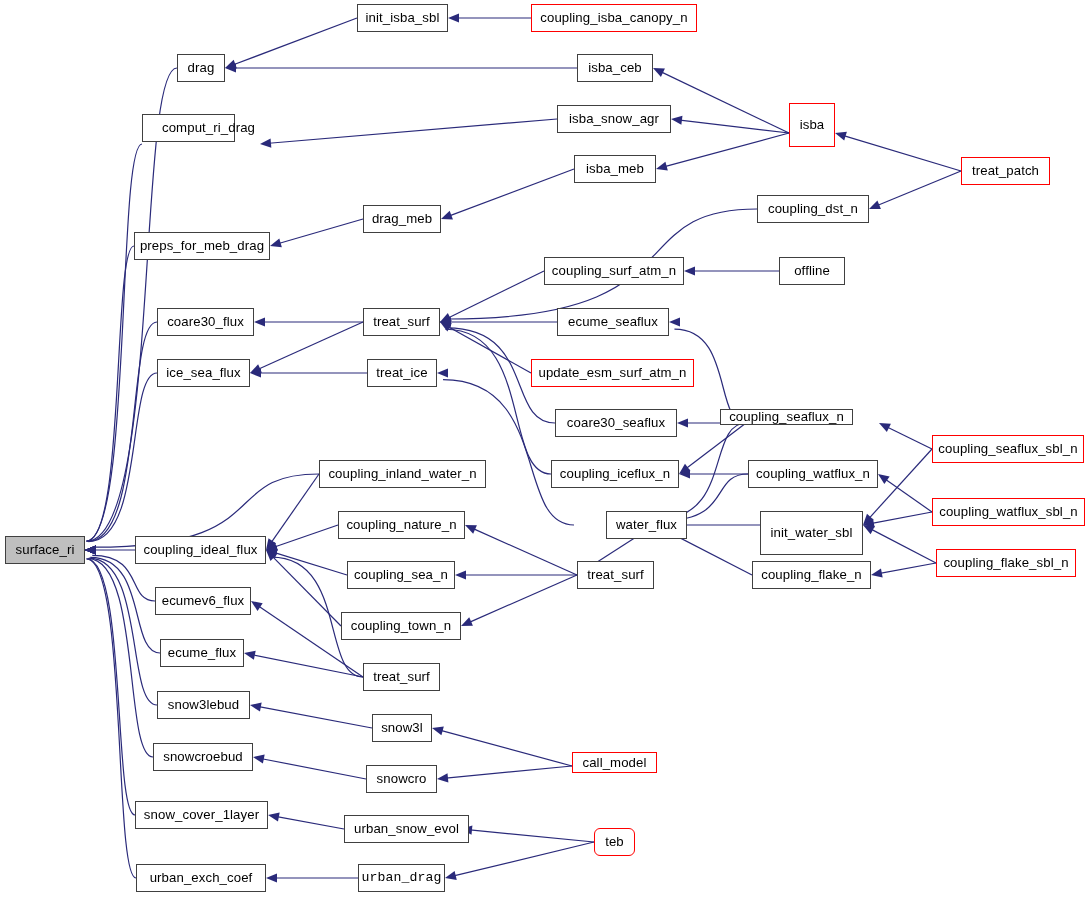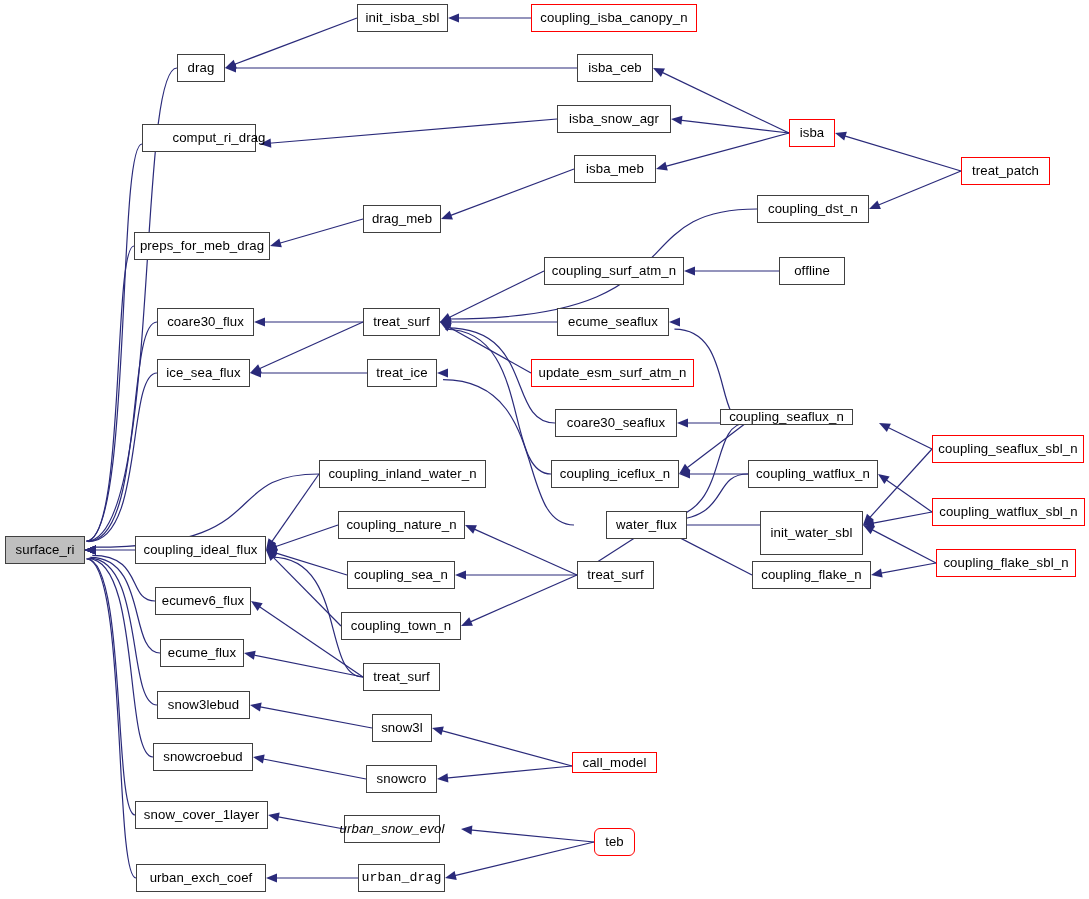--- a/index.html
+++ b/index.html
@@ -200,27 +200,27 @@
       </div>
       <div class="gnode" style="left: 357px; top: 4px; width: 91px; height: 28px;">
         <span class="lbl">init_isba_sbl</span>
       </div>
       <div class="gnode red" style="left: 531px; top: 4px; width: 166px; height: 28px;">
         <span class="lbl">coupling_isba_canopy_n</span>
       </div>
       <div class="gnode" style="left: 577px; top: 54px; width: 76px; height: 28px;">
         <span class="lbl">isba_ceb</span>
       </div>
-      <div class="gnode" style="left: 142px; top: 124px; width: 114px; height: 28px; padding-left: 40px;">
+      <div class="gnode" style="left: 142px; top: 114px; width: 93px; height: 28px; padding-left: 40px;">
         <span class="lbl">comput_ri_drag</span>
       </div>
       <div class="gnode" style="left: 557px; top: 105px; width: 114px; height: 28px;">
         <span class="lbl">isba_snow_agr</span>
       </div>
-      <div class="gnode red" style="left: 789px; top: 119px; width: 46px; height: 28px; align-items: center;">
+      <div class="gnode red" style="left: 789px; top: 103px; width: 46px; height: 44px; align-items: center;">
         <span class="lbl">isba</span>
       </div>
       <div class="gnode red" style="left: 961px; top: 157px; width: 89px; height: 28px;">
         <span class="lbl">treat_patch</span>
       </div>
       <div class="gnode" style="left: 574px; top: 155px; width: 82px; height: 28px;">
         <span class="lbl">isba_meb</span>
       </div>
       <div class="gnode" style="left: 363px; top: 205px; width: 78px; height: 28px;">
         <span class="lbl">drag_meb</span>
@@ -323,21 +323,21 @@
       </div>
       <div class="gnode" style="left: 366px; top: 765px; width: 71px; height: 28px;">
         <span class="lbl">snowcro</span>
       </div>
       <div class="gnode red" style="left: 572px; top: 752px; width: 85px; height: 21px;">
         <span class="lbl">call_model</span>
       </div>
       <div class="gnode" style="left: 135px; top: 801px; width: 133px; height: 28px;">
         <span class="lbl">snow_cover_1layer</span>
       </div>
-      <div class="gnode" style="left: 344px; top: 815px; width: 96px; height: 28px; font-style: italic;">
+      <div class="gnode" style="left: 344px; top: 815px; width: 125px; height: 28px;">
         <span class="lbl">urban_snow_evol</span>
       </div>
       <div class="gnode red" style="left: 594px; top: 828px; width: 41px; height: 28px; border-radius: 6px;">
         <span class="lbl">teb</span>
       </div>
       <div class="gnode" style="left: 136px; top: 864px; width: 130px; height: 28px;">
         <span class="lbl">urban_exch_coef</span>
       </div>
       <div class="gnode" style="left: 358px; top: 864px; width: 87px; height: 28px; font-family: Liberation Mono, monospace;">
         <span class="lbl">urban_drag</span>

